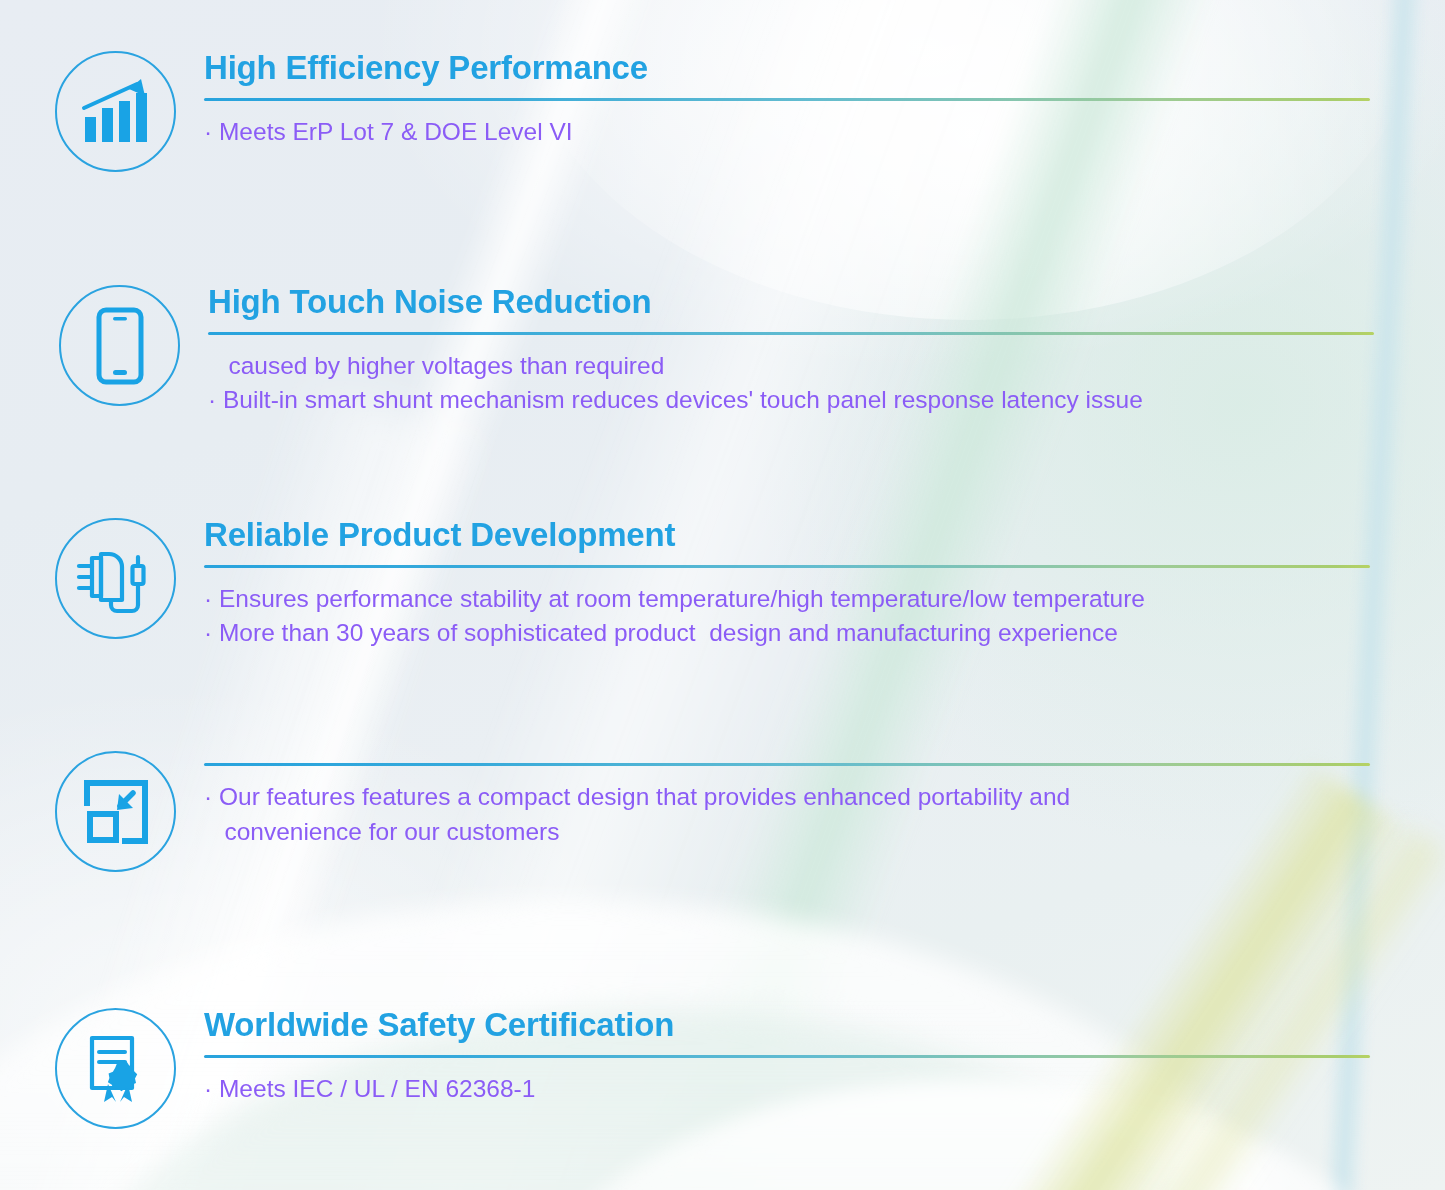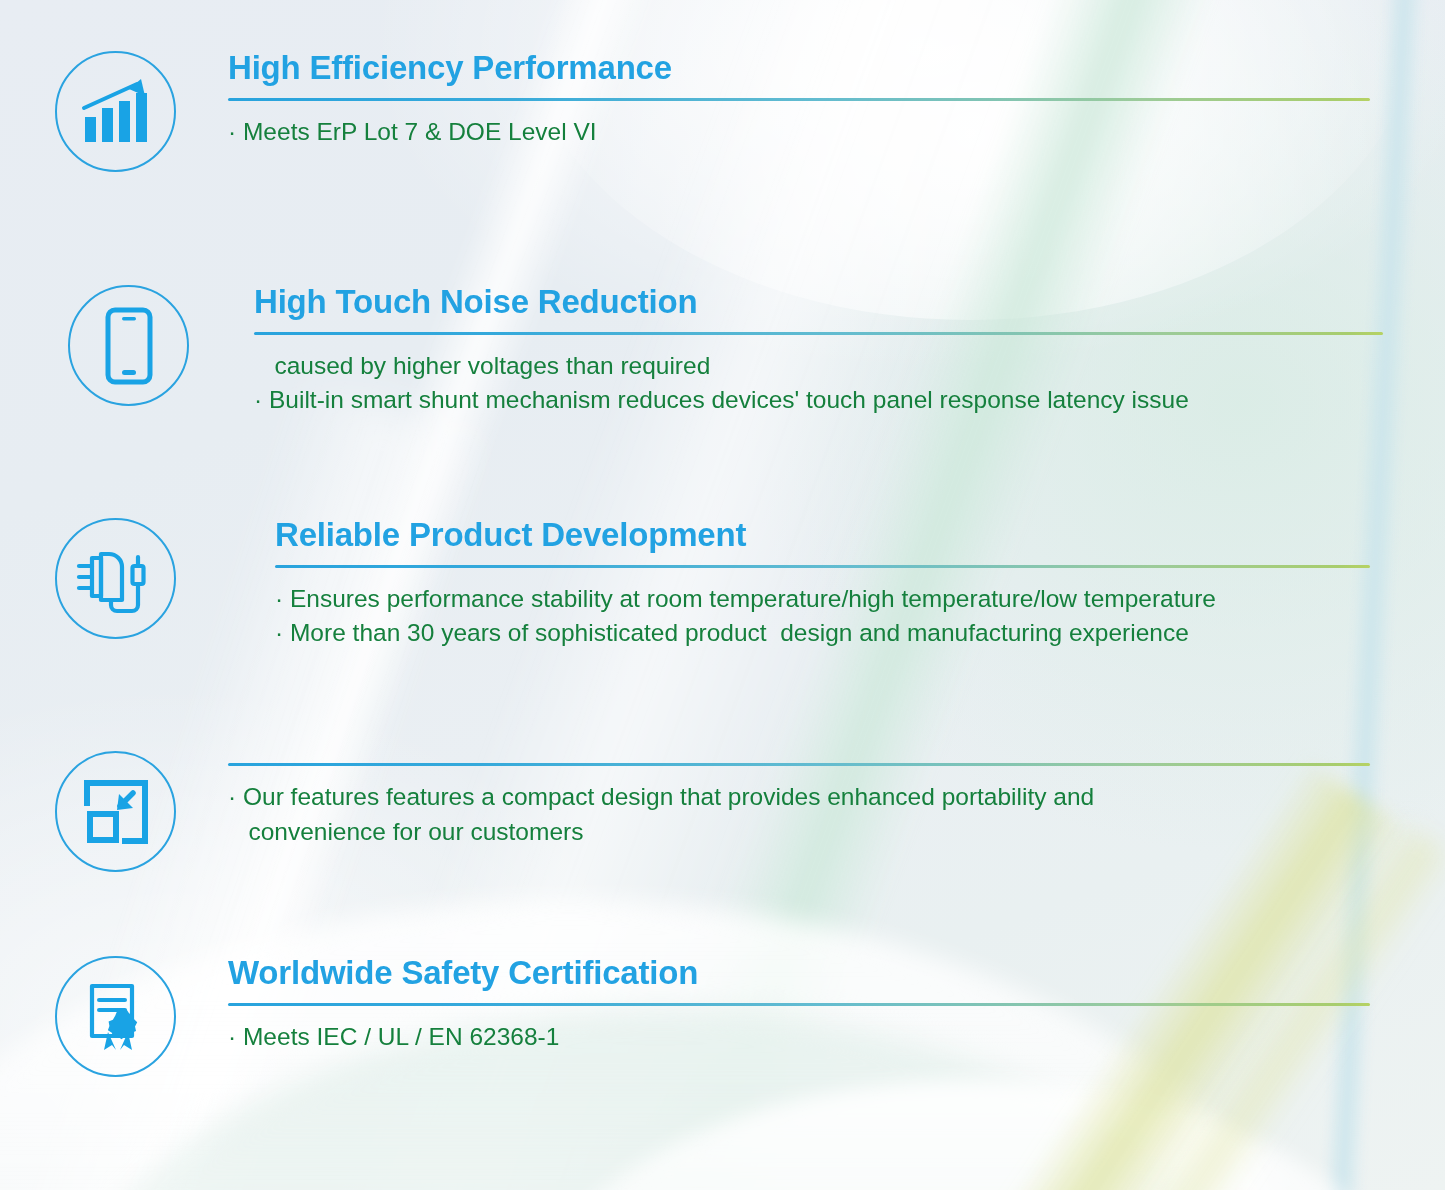--- a/index.html
+++ b/index.html
@@ -68,40 +68,40 @@
   .feature{position:absolute;display:flex;align-items:flex-start;}
 
   .icon-wrap{
     width:121px;height:121px;flex:0 0 121px;
     border:2.5px solid #2aa3e0;border-radius:50%;
     display:flex;align-items:center;justify-content:center;
     box-sizing:border-box;
   }
   .icon-wrap svg{display:block;}
 
-  .f-body{margin-left:52px;flex:1;}
+  .f-body{margin-left:28px;flex:1;}
 
   .f-title{
     color:#22a2e2;
     font-size:33px;
     font-weight:bold;
     letter-spacing:-0.2px;
     line-height:1.05;
     white-space:nowrap;
     font-family:"Liberation Sans", sans-serif;
   }
 
   .f-rule{
     height:3px;margin-top:12px;border-radius:2px;
     background:linear-gradient(90deg,#28a3dd 0%,#35a9db 22%,#63bcd0 52%,#9ccb9a 80%,#a8cd6d 97%,#b6d264 100%);
   }
 
   .f-lines{margin-top:14px;}
   .f-line{
-    color:#15803d;
+    color:#8b5cf6;
     font-size:24.5px;
     line-height:1.42;
     font-family:"Liberation Sans", sans-serif;
     white-space:pre-wrap;
   }
 </style>
 </head>
 <body>
 
 <div id="bg">
@@ -138,39 +138,39 @@
     </div>
     <div class="f-body">
       <div class="f-title">High Efficiency Performance</div>
       <div class="f-rule"></div>
       <div class="f-lines">
         <div class="f-line">· Meets ErP Lot 7 &amp; DOE Level VI</div>
       </div>
     </div>
   </div>
 
-  <div class="feature" style="left:68px;top:285px;width:1315px;gap:13px;">
+  <div class="feature" style="left:59px;top:285px;width:1315px;">
     <div class="icon-wrap">
       <svg width="48" height="78" viewBox="0 0 48 78" aria-hidden="true">
         <rect x="3" y="3" width="42" height="72" rx="7" ry="7" fill="none" stroke="#19a3e5" stroke-width="5"></rect>
         <rect x="17" y="10" width="14" height="3.4" rx="1.7" fill="#19a3e5"></rect>
         <rect x="17" y="63" width="14" height="5" rx="2.5" fill="#19a3e5"></rect>
       </svg>
     </div>
     <div class="f-body">
       <div class="f-title">High Touch Noise Reduction</div>
       <div class="f-rule"></div>
       <div class="f-lines">
         <div class="f-line">   caused by higher voltages than required</div>
         <div class="f-line">· Built-in smart shunt mechanism reduces devices' touch panel response latency issue</div>
       </div>
     </div>
   </div>
 
-  <div class="feature" style="left:55px;top:518px;width:1315px;gap:47px;">
+  <div class="feature" style="left:55px;top:518px;width:1315px;">
     <div class="icon-wrap">
       <svg width="80" height="72" viewBox="0 0 80 72" aria-hidden="true">
         <g fill="none" stroke="#19a3e5" stroke-width="4.2" stroke-linecap="round" stroke-linejoin="round">
 
           <path d="M3 23 H16"></path>
           <path d="M3 34 H16"></path>
           <path d="M3 45 H16"></path>
 
           <path d="M16 15 H25 V53 H16 Z"></path>
 
@@ -208,21 +208,21 @@
     </div>
     <div class="f-body">
       <div class="f-rule"></div>
       <div class="f-lines">
         <div class="f-line">· Our features features a compact design that provides enhanced portability and</div>
         <div class="f-line">   convenience for our customers</div>
       </div>
     </div>
   </div>
 
-  <div class="feature" style="left:55px;top:956px;width:1315px;justify-content:center;">
+  <div class="feature" style="left:55px;top:1008px;width:1315px;justify-content:center;">
     <div class="icon-wrap">
       <svg width="72" height="74" viewBox="0 0 72 74" aria-hidden="true">
         <g fill="none" stroke="#19a3e5" stroke-width="4.2" stroke-linejoin="round">
           <path d="M12 6 H52 V56 H12 Z"></path>
         </g>
         <g stroke="#19a3e5" stroke-width="4" stroke-linecap="round">
           <path d="M19 20 H45"></path>
           <path d="M19 30 H45"></path>
         </g>
 

